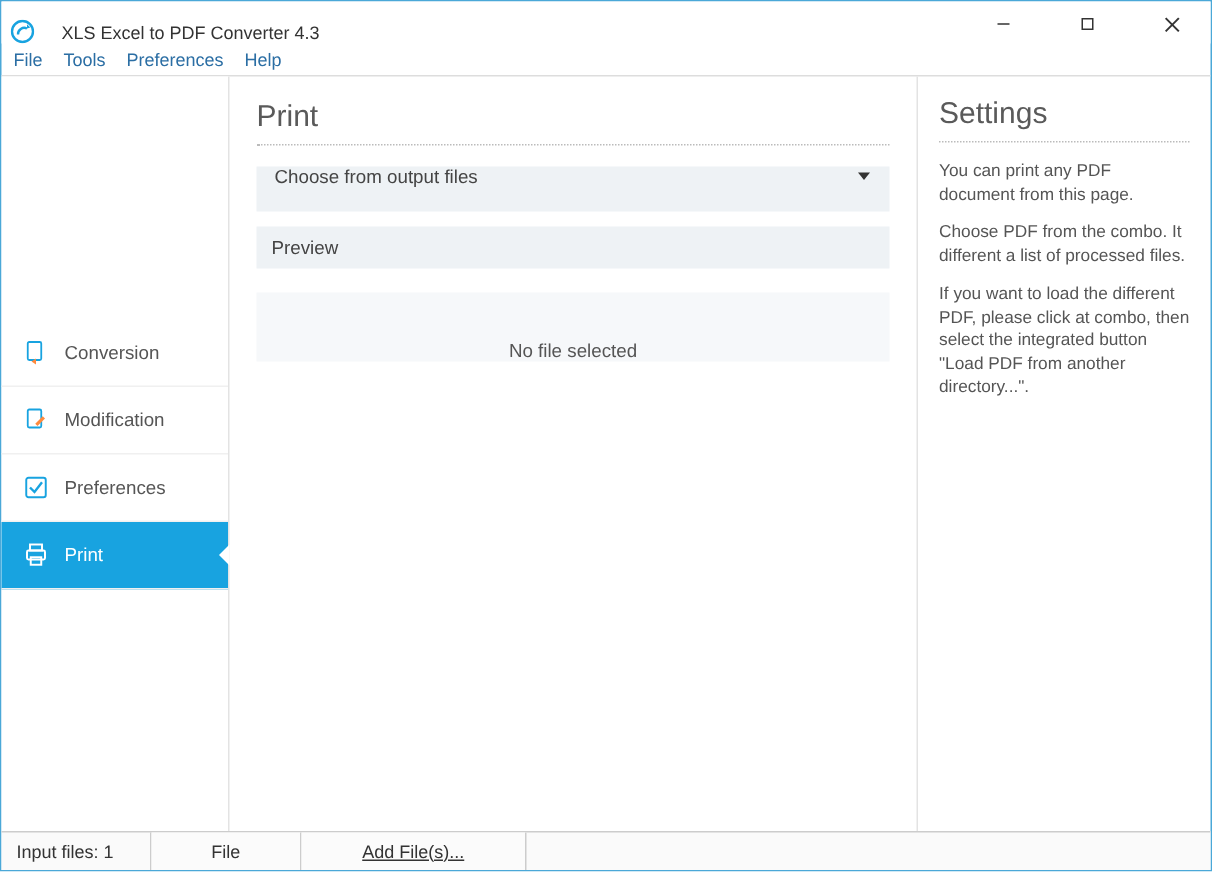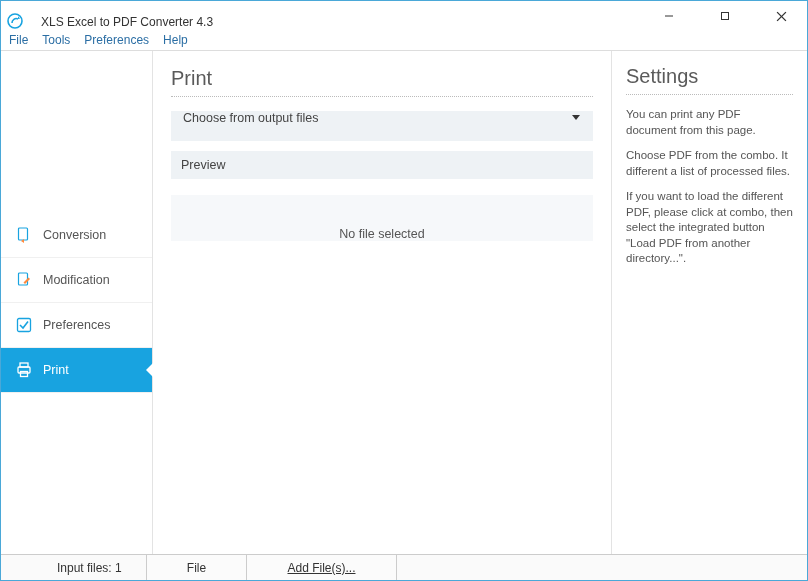--- a/index.html
+++ b/index.html
@@ -201,21 +201,20 @@
     }
     .status-cell {
       display: flex;
       align-items: center;
       padding: 0 10px;
       border-right: 1px solid #ccc;
     }
     .status-input {
       width: 100px;
       justify-content: flex-start;
-      margin-left: 46px;
     }
     .status-file {
       width: 100px;
       justify-content: center;
       background: #fbfbfb;
     }
     .status-add {
       width: 150px;
       justify-content: center;
       background: #fbfbfb;

